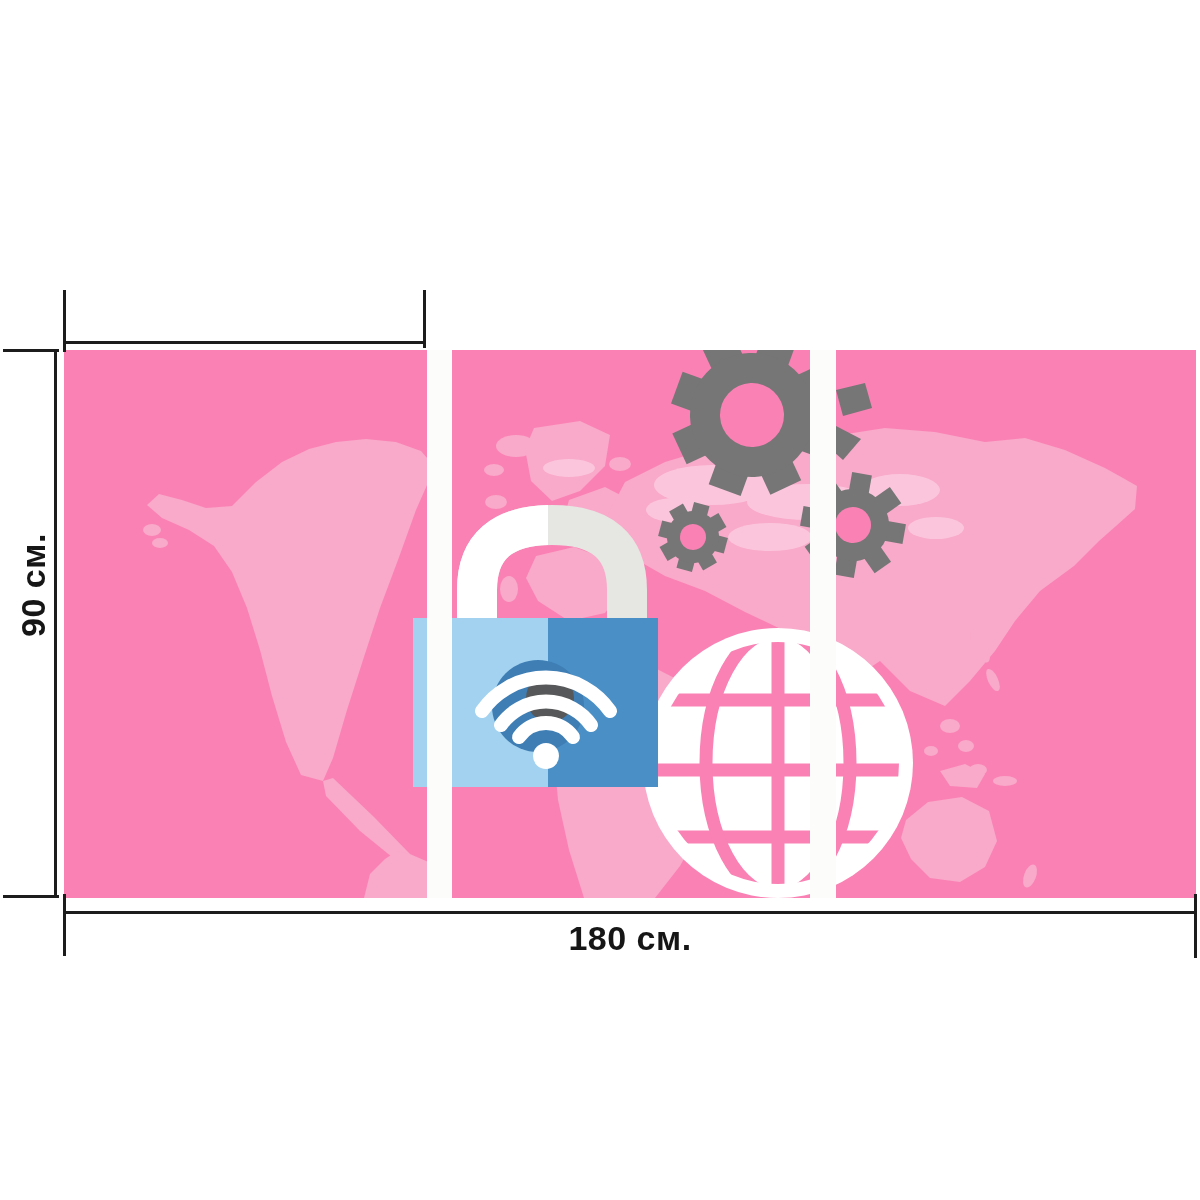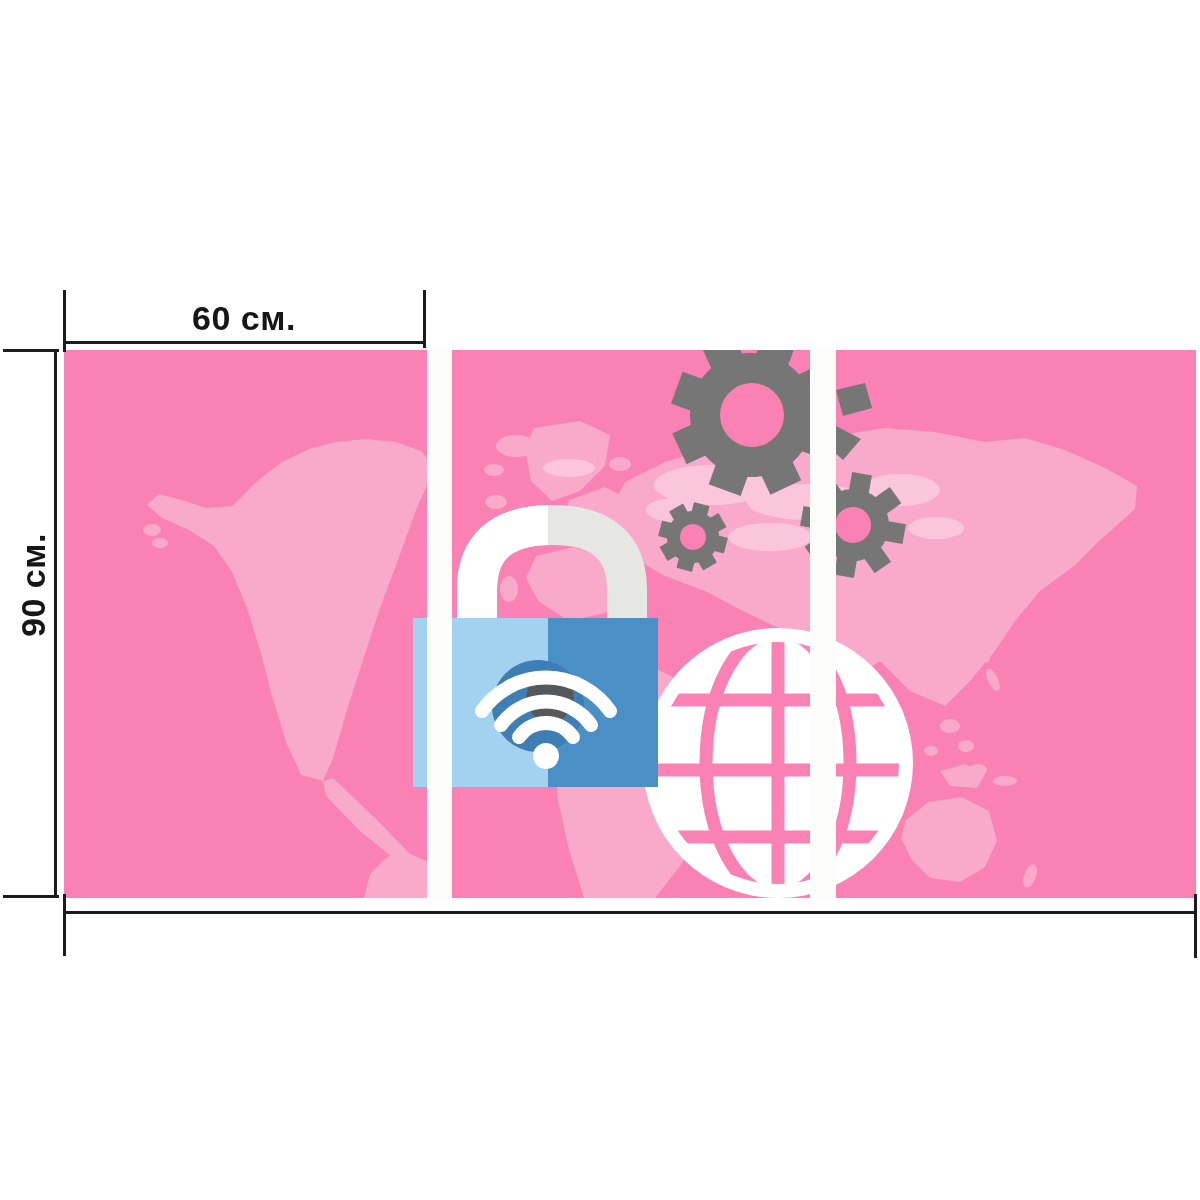--- a/index.html
+++ b/index.html
@@ -155,24 +155,24 @@
       </g>
 
       <rect x="363" y="0" width="25" height="548" style="fill:var(--gap_white)"></rect>
       <rect x="746" y="0" width="26" height="548" style="fill:var(--gap_white)"></rect>
     </svg>
   </div>
 
   <div class="dim-line" style="left:64px;top:341px;width:362px;height:3px;"></div>
   <div class="dim-line" style="left:63px;top:290px;width:3px;height:62px;"></div>
   <div class="dim-line" style="left:423px;top:290px;width:3px;height:58px;"></div>
-  <div class="dim-label" style="left:144px;top:298px;width:200px;">60 см.</div>
 
   <div class="dim-line" style="left:54px;top:350px;width:3px;height:548px;"></div>
   <div class="dim-line" style="left:3px;top:349px;width:56px;height:3px;"></div>
   <div class="dim-line" style="left:3px;top:895px;width:56px;height:3px;"></div>
   <div class="dim-label vertical" style="left:-67px;top:565px;width:200px;">90 см.</div>
 
   <div class="dim-line" style="left:64px;top:911px;width:1133px;height:3px;"></div>
   <div class="dim-line" style="left:63px;top:894px;width:3px;height:62px;"></div>
   <div class="dim-line" style="left:1194px;top:894px;width:3px;height:64px;"></div>
+  <div class="dim-label" style="left:530px;top:918px;width:200px;">180 см.</div>
 
 </div>
 
 </body></html>

